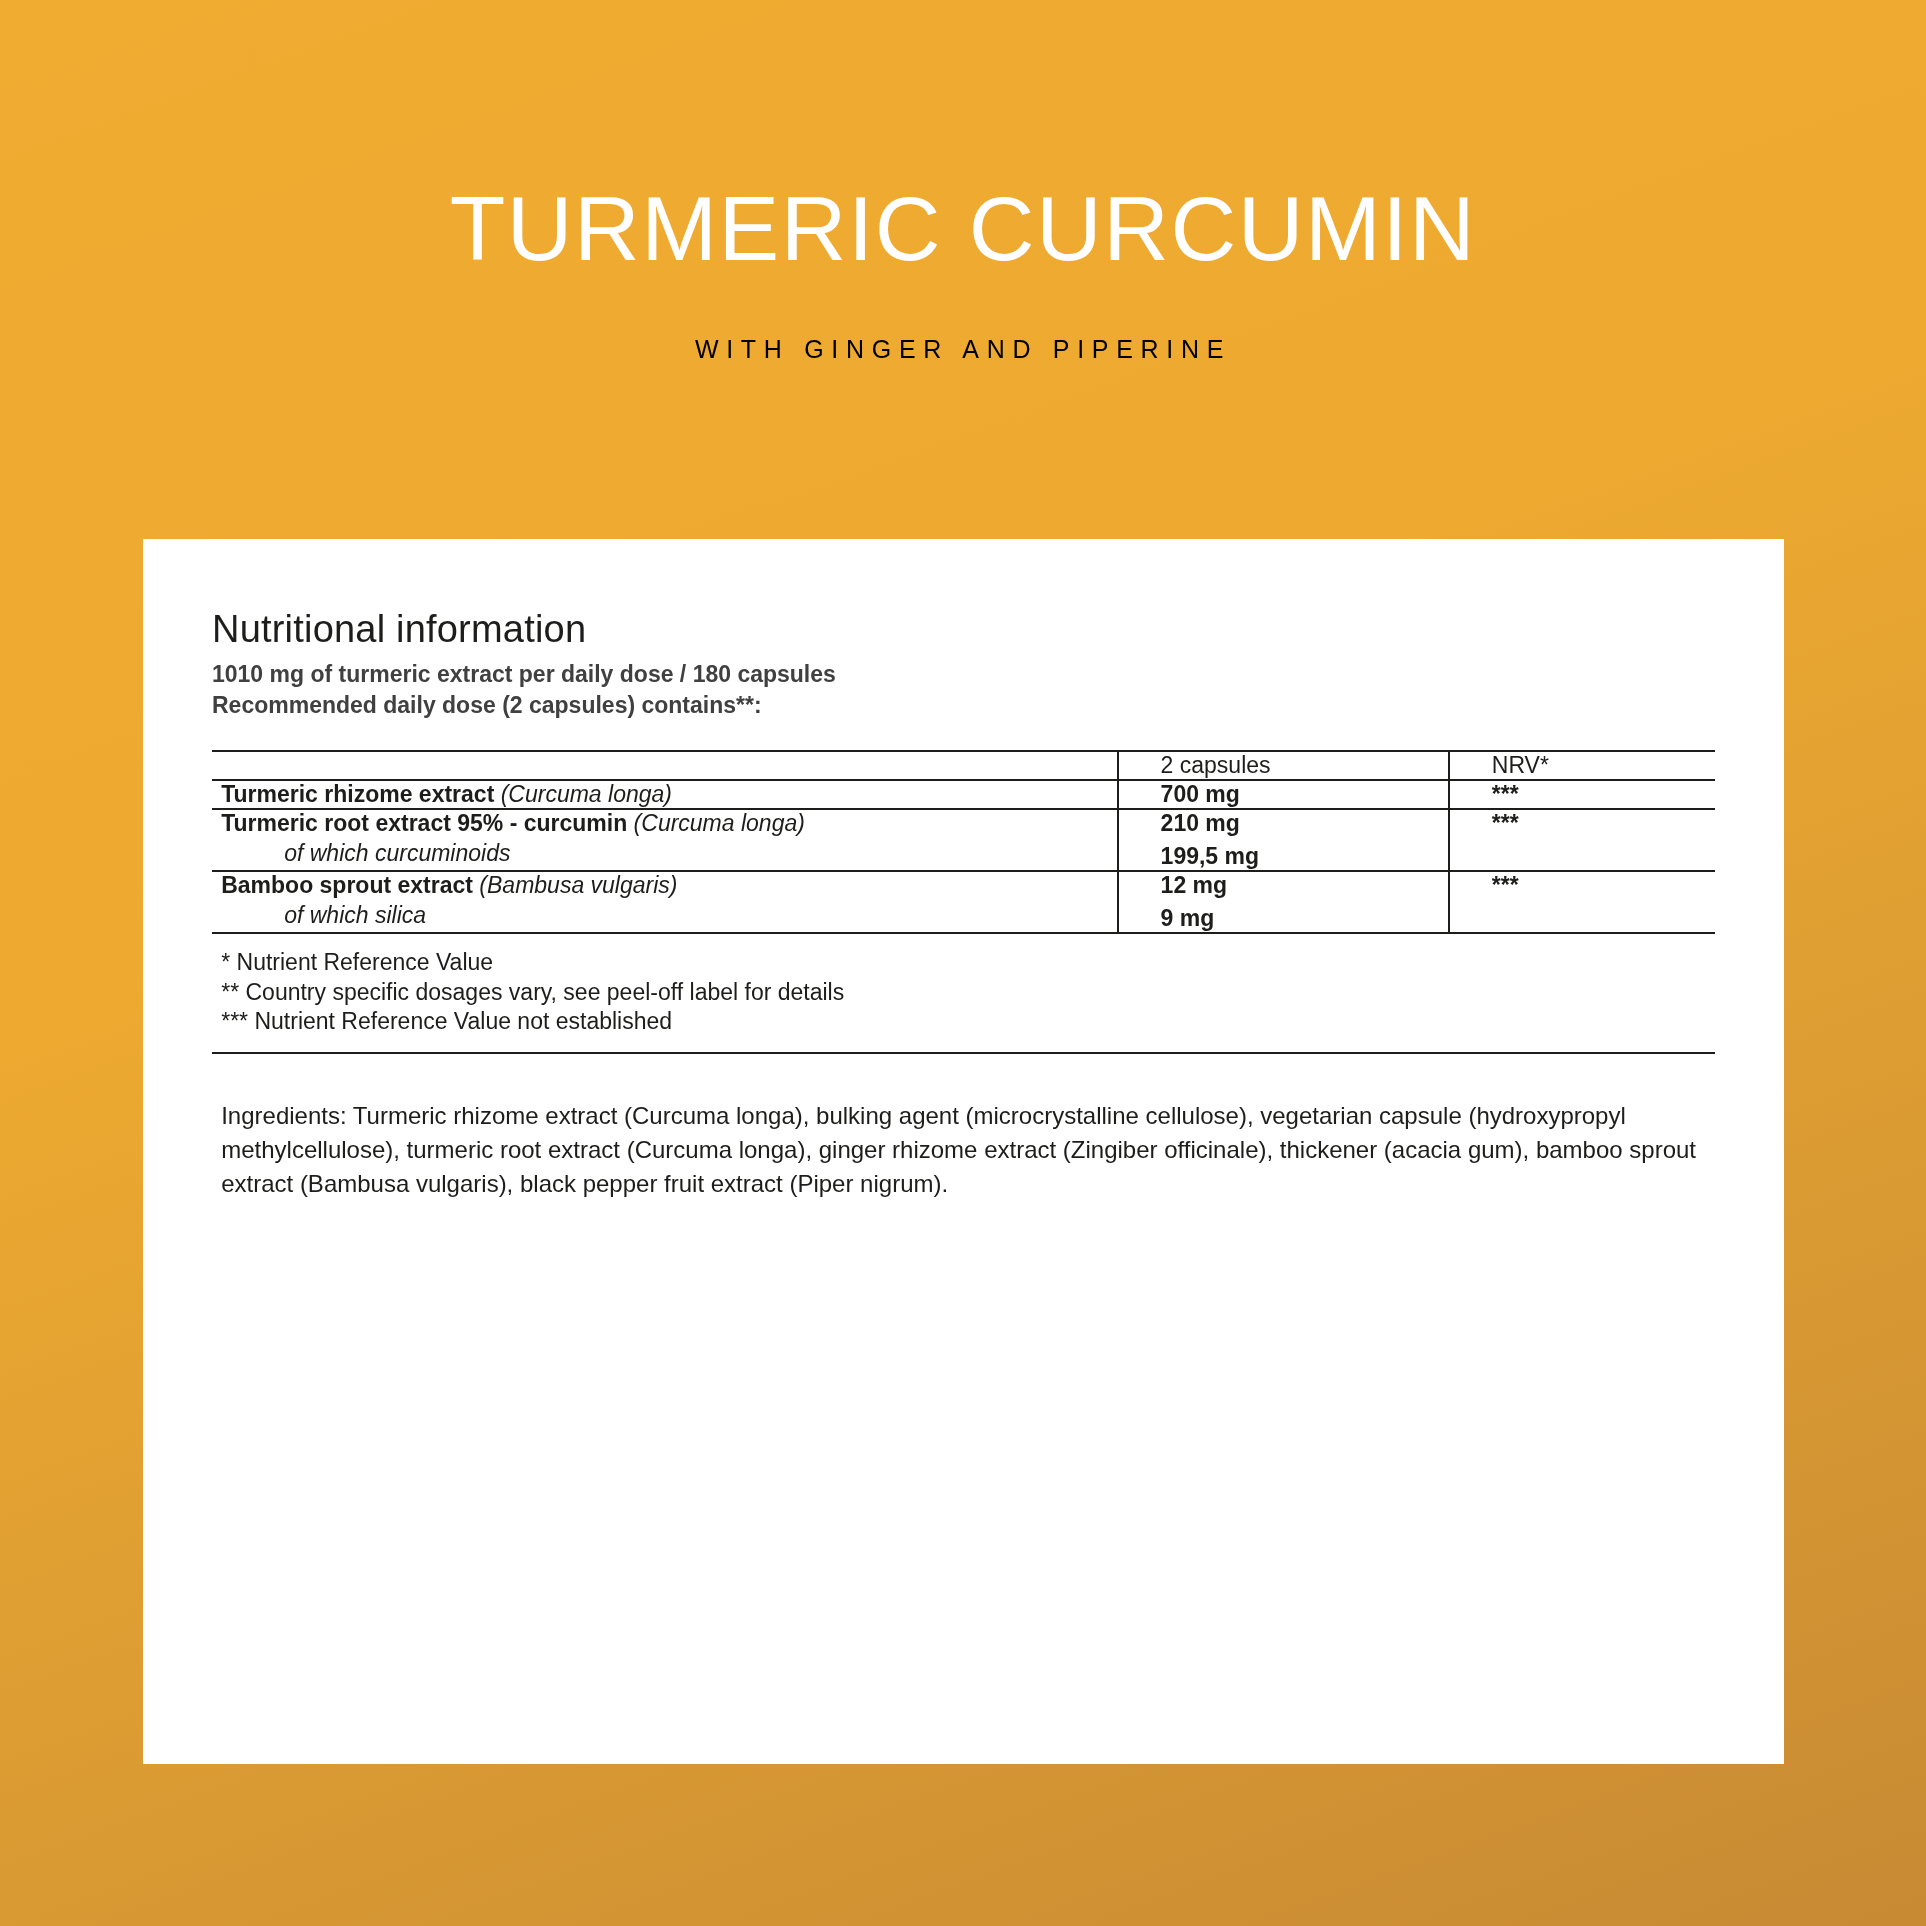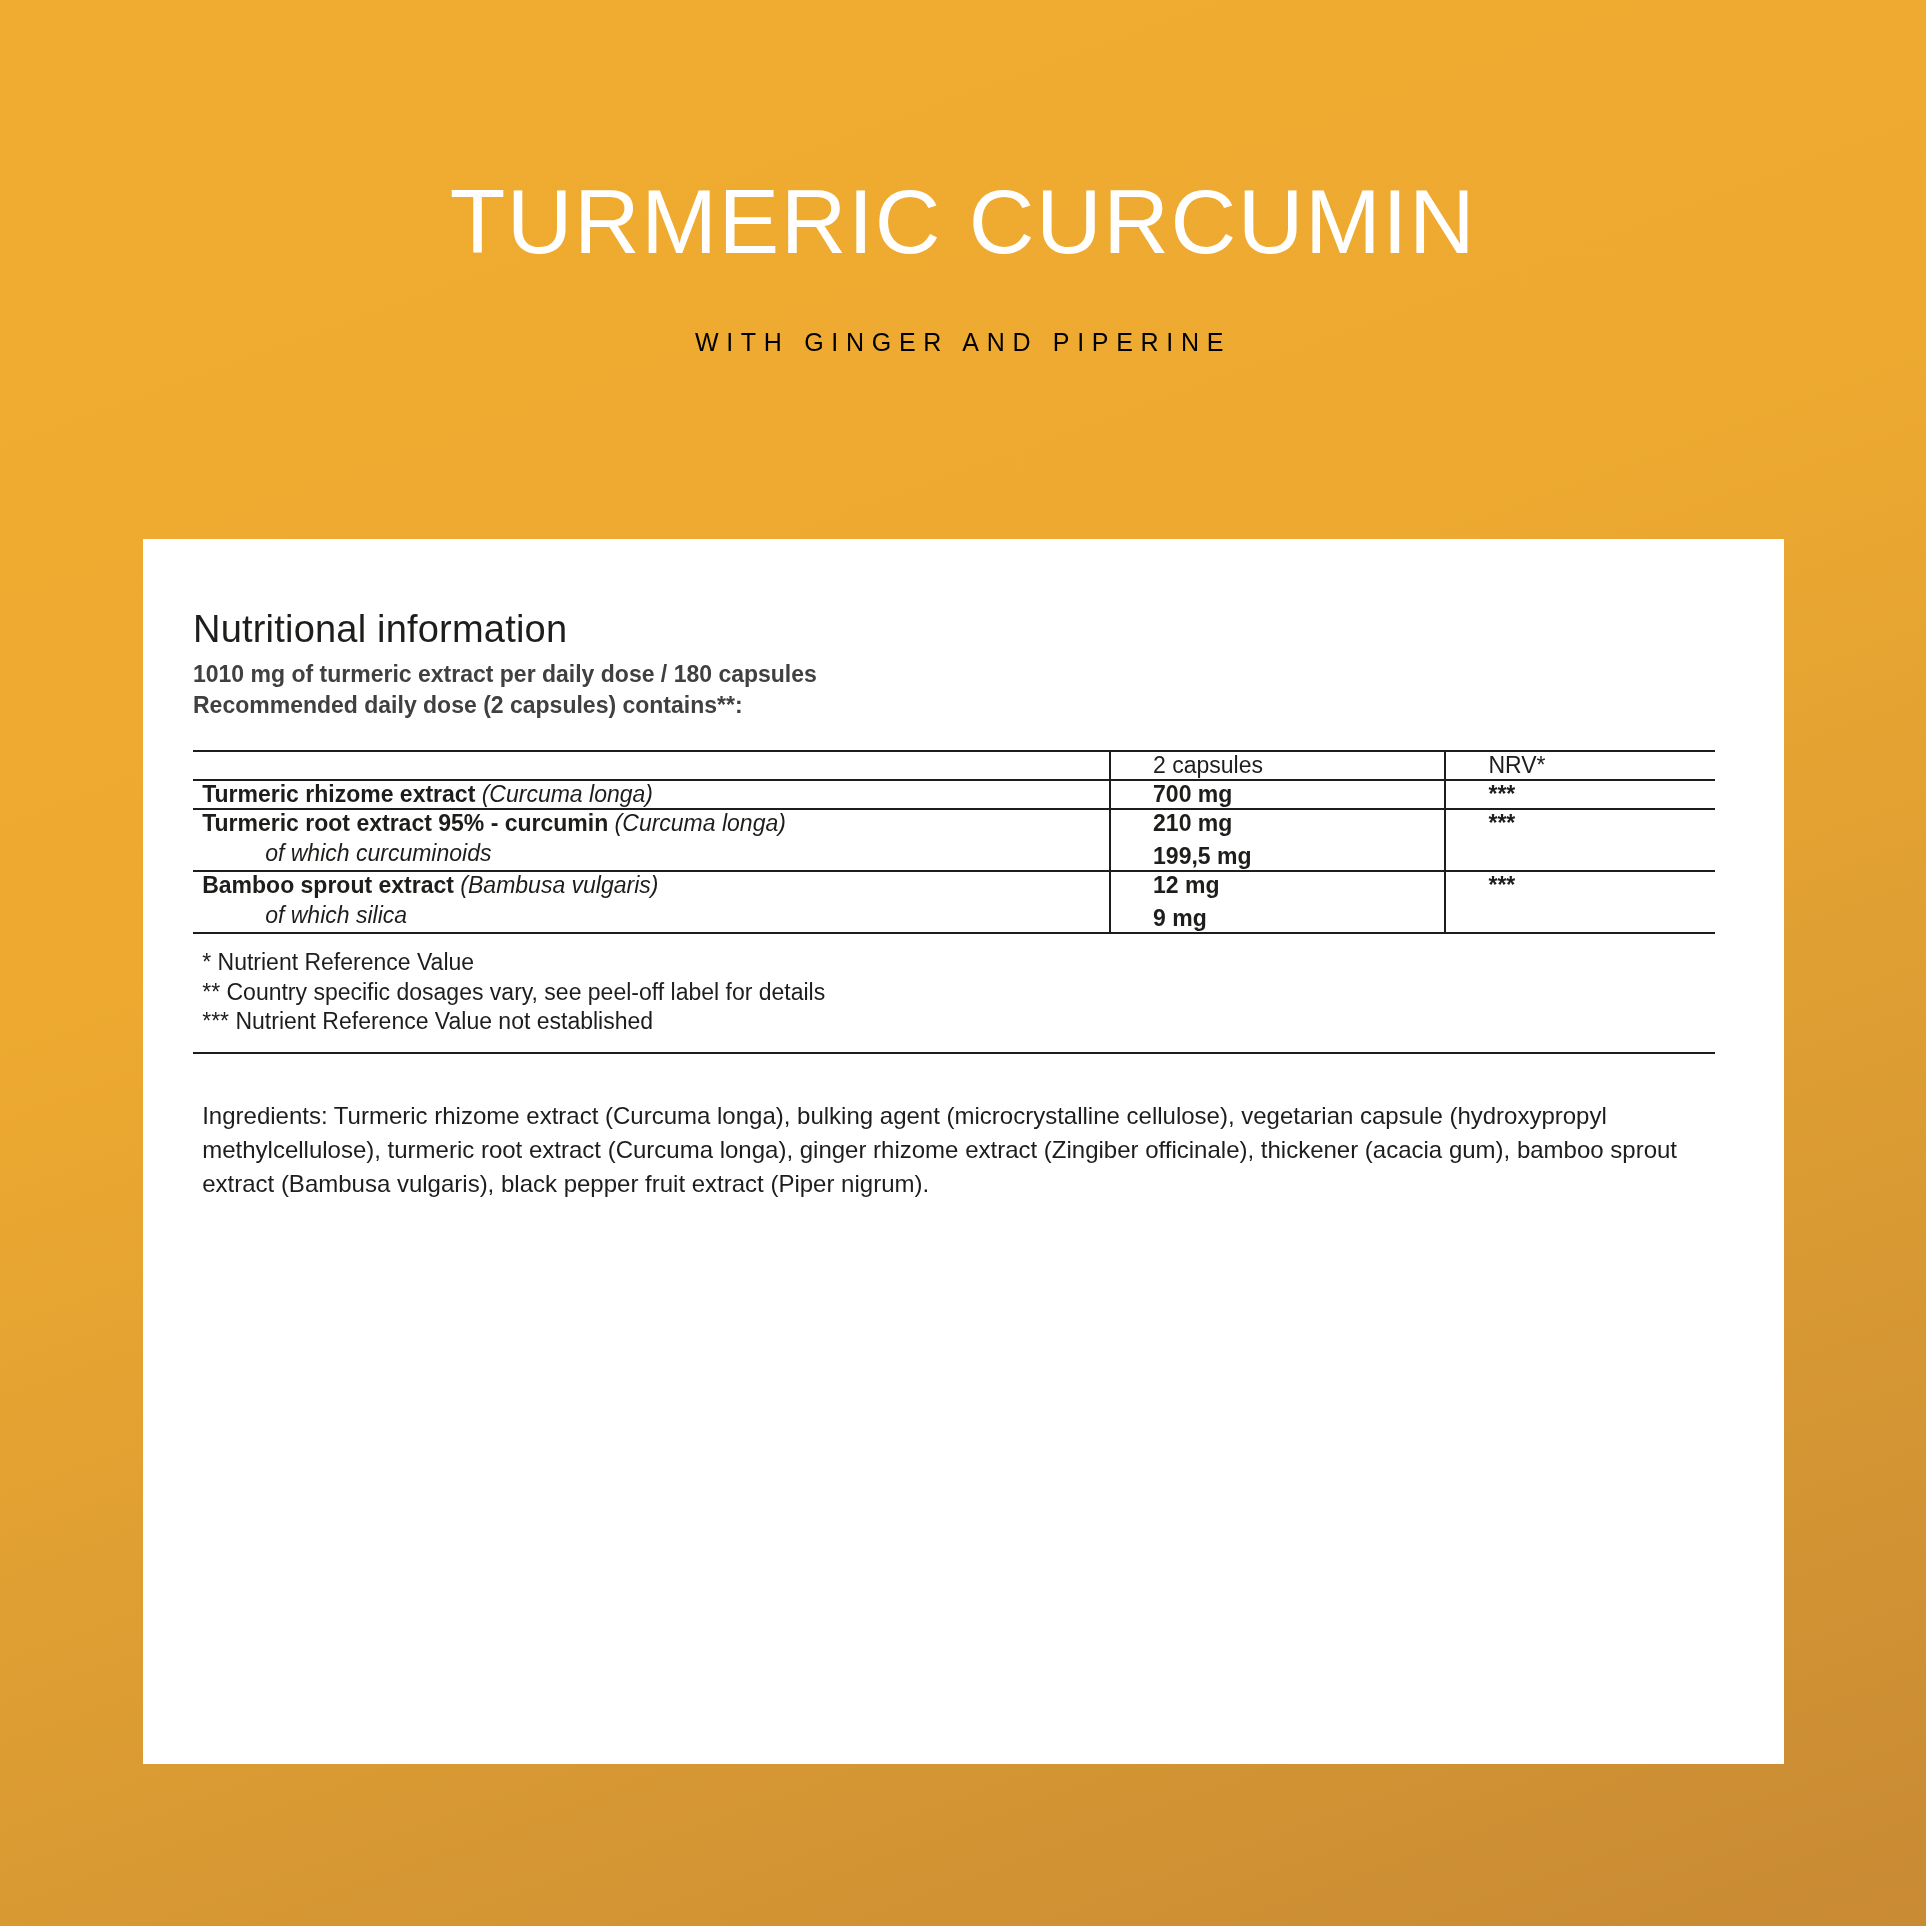--- a/index.html
+++ b/index.html
@@ -24,40 +24,40 @@
   .header {
     padding-top: 166px;
     text-align: center;
   }
   .main-title {
     color: #ffffff;
     font-size: 91px;
     font-weight: 400;
     letter-spacing: 1.5px;
     line-height: 1.05;
-    margin: 8px;
+    margin: 15px;
   }
   .sub-title {
     color: #000000;
     font-size: 25px;
     font-weight: 400;
     letter-spacing: 7.7px;
     margin: 58px 0 0 0;
   }
 
   
   .panel {
     position: absolute;
     left: 143px;
     top: 539px;
     width: 1641px;
     height: 1225px;
     background: #ffffff;
     box-sizing: border-box;
-    padding: 69px 69px 0 50px;
+    padding: 69px 69px 0 69px;
   }
 
   .nut-title {
     font-size: 38px;
     font-weight: 400;
     color: #1d1d1b;
     margin: 0 0 7.7px 0;
     letter-spacing: 0.2px;
   }
   .nut-sub {

